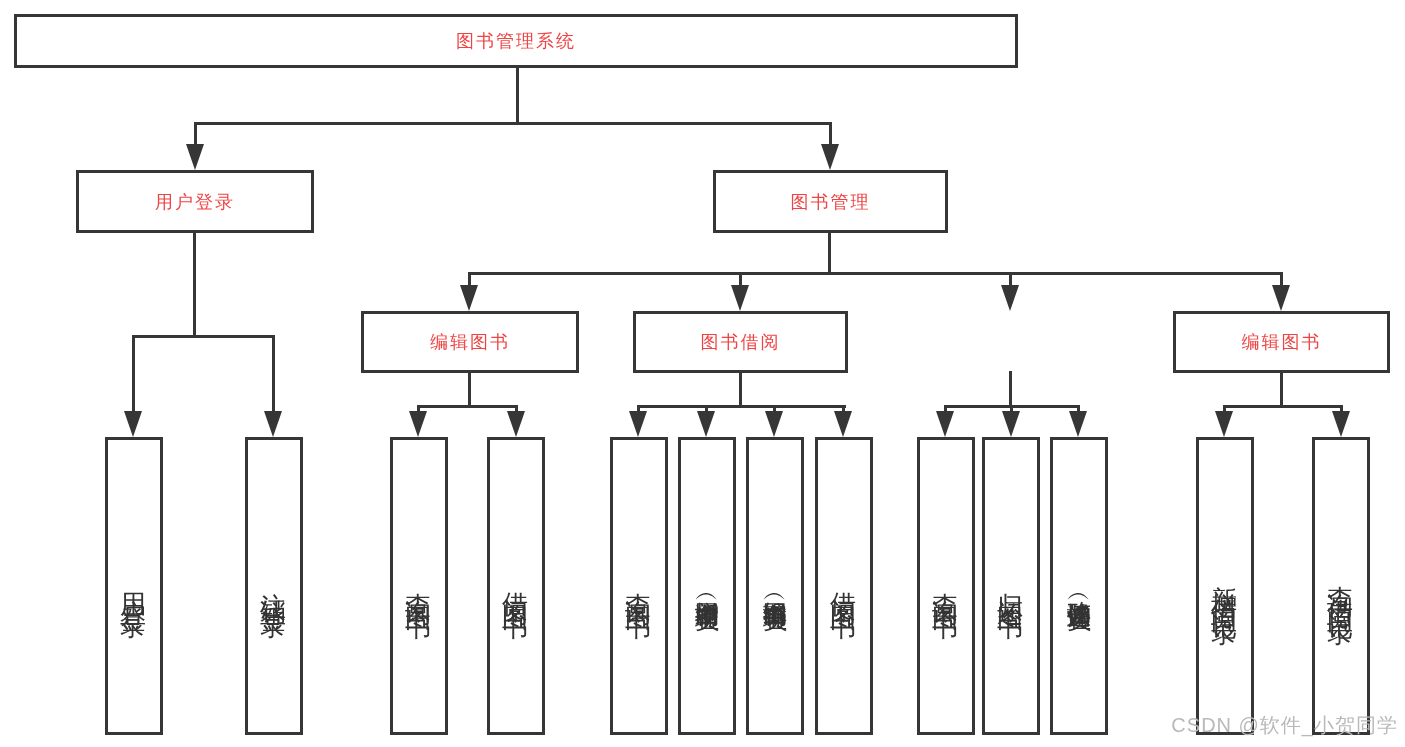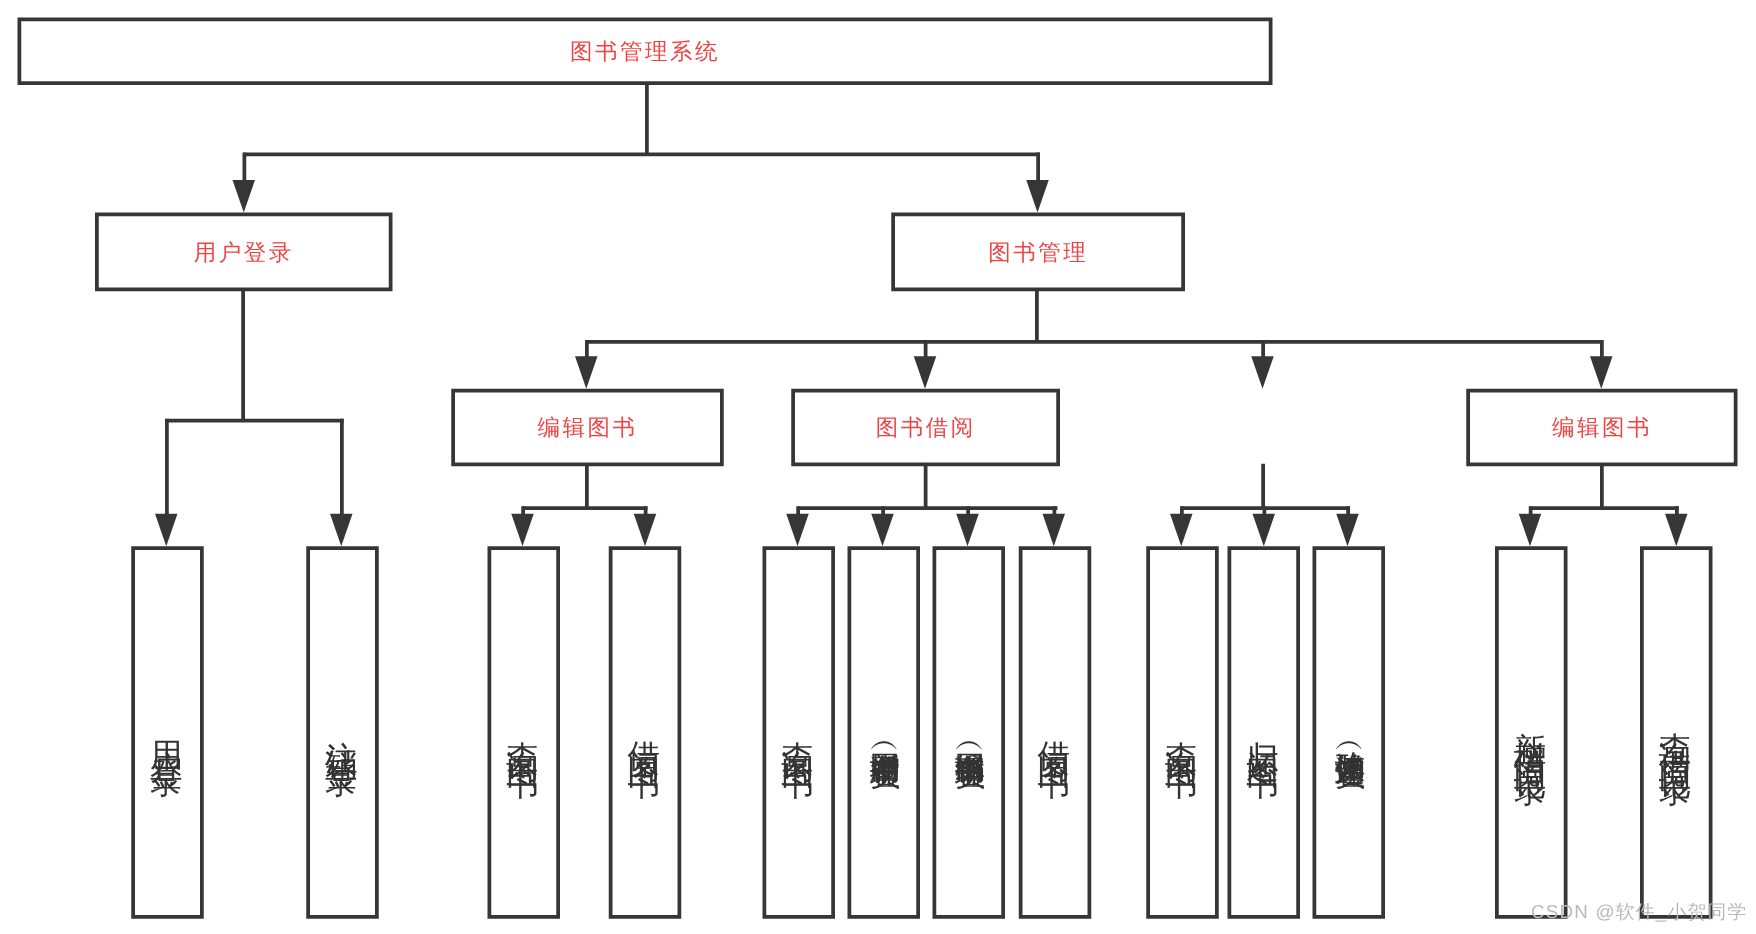--- a/index.html
+++ b/index.html
@@ -45,21 +45,21 @@
     position: absolute;
     width: 0; height: 0;
     border-left: 9px solid transparent;
     border-right: 9px solid transparent;
     border-top: 26px solid #363636;
   }
   .watermark {
     position: absolute;
     right: 7px;
     bottom: 8px;
-    font-size: 15px;
+    font-size: 20px;
     color: #b9b9b9;
     letter-spacing: 1px;
     white-space: nowrap;
   }
 </style>
 </head>
 <body>
 
 <div id="canvas">
 

